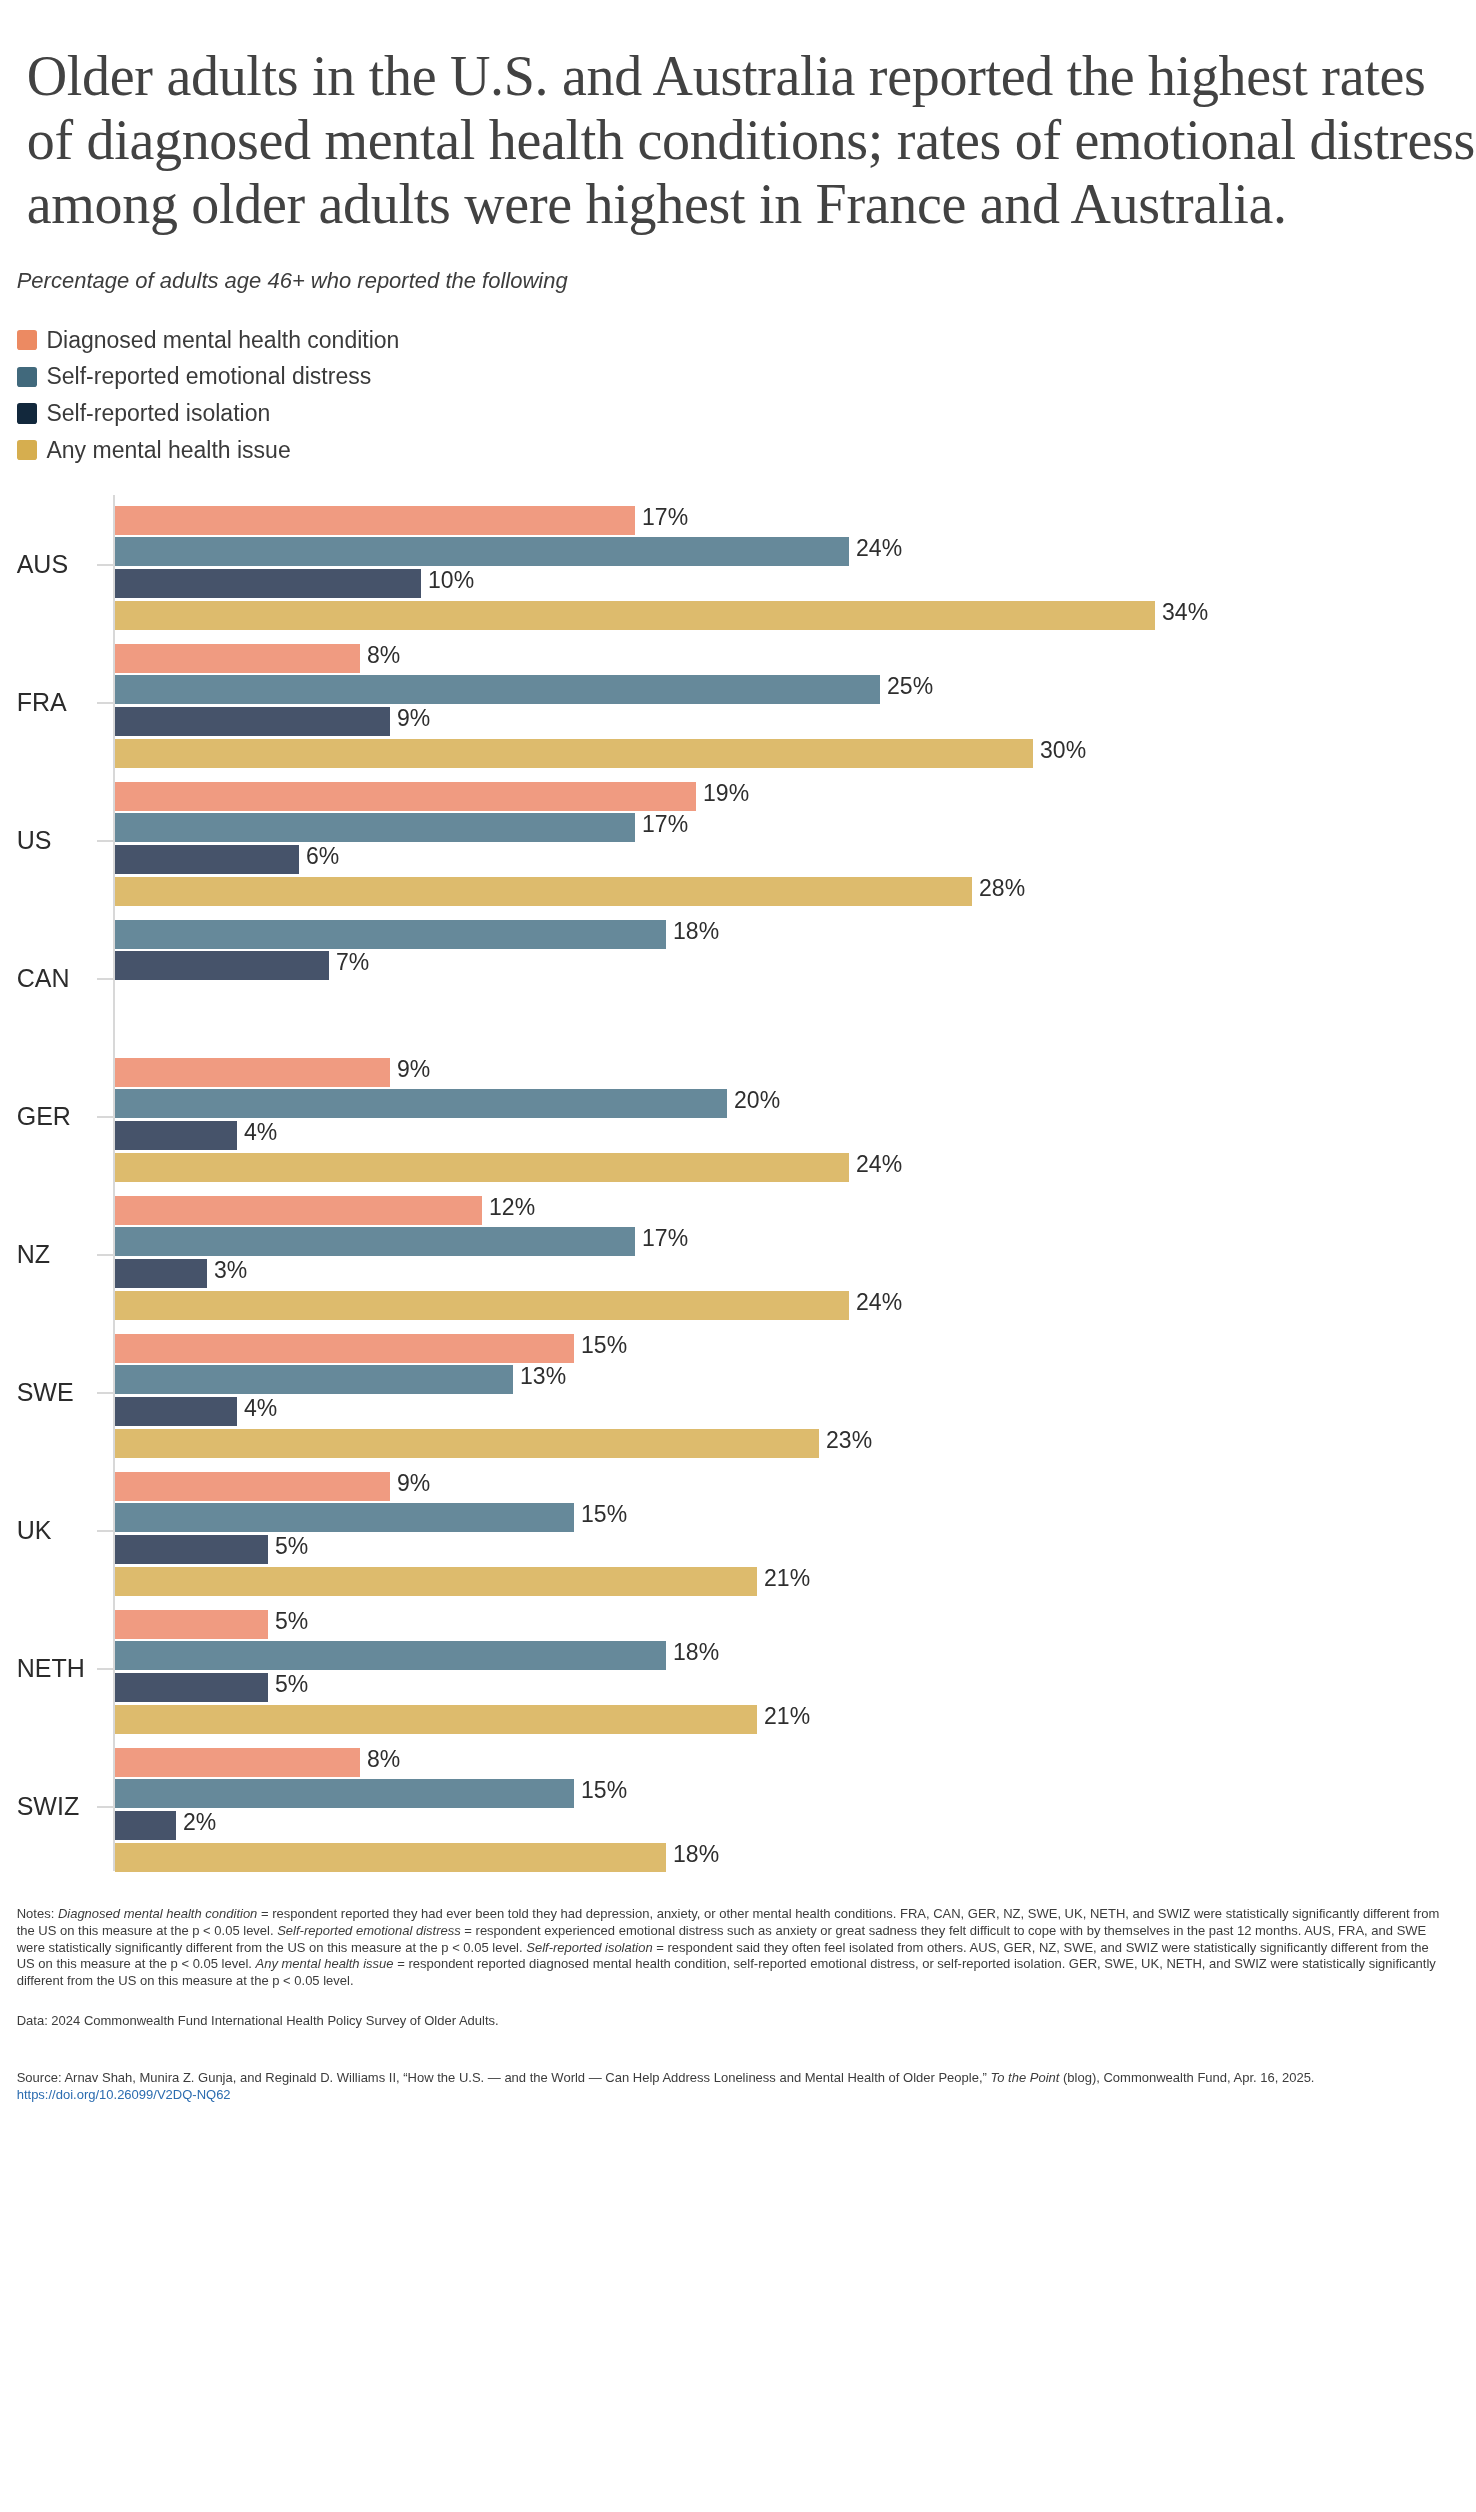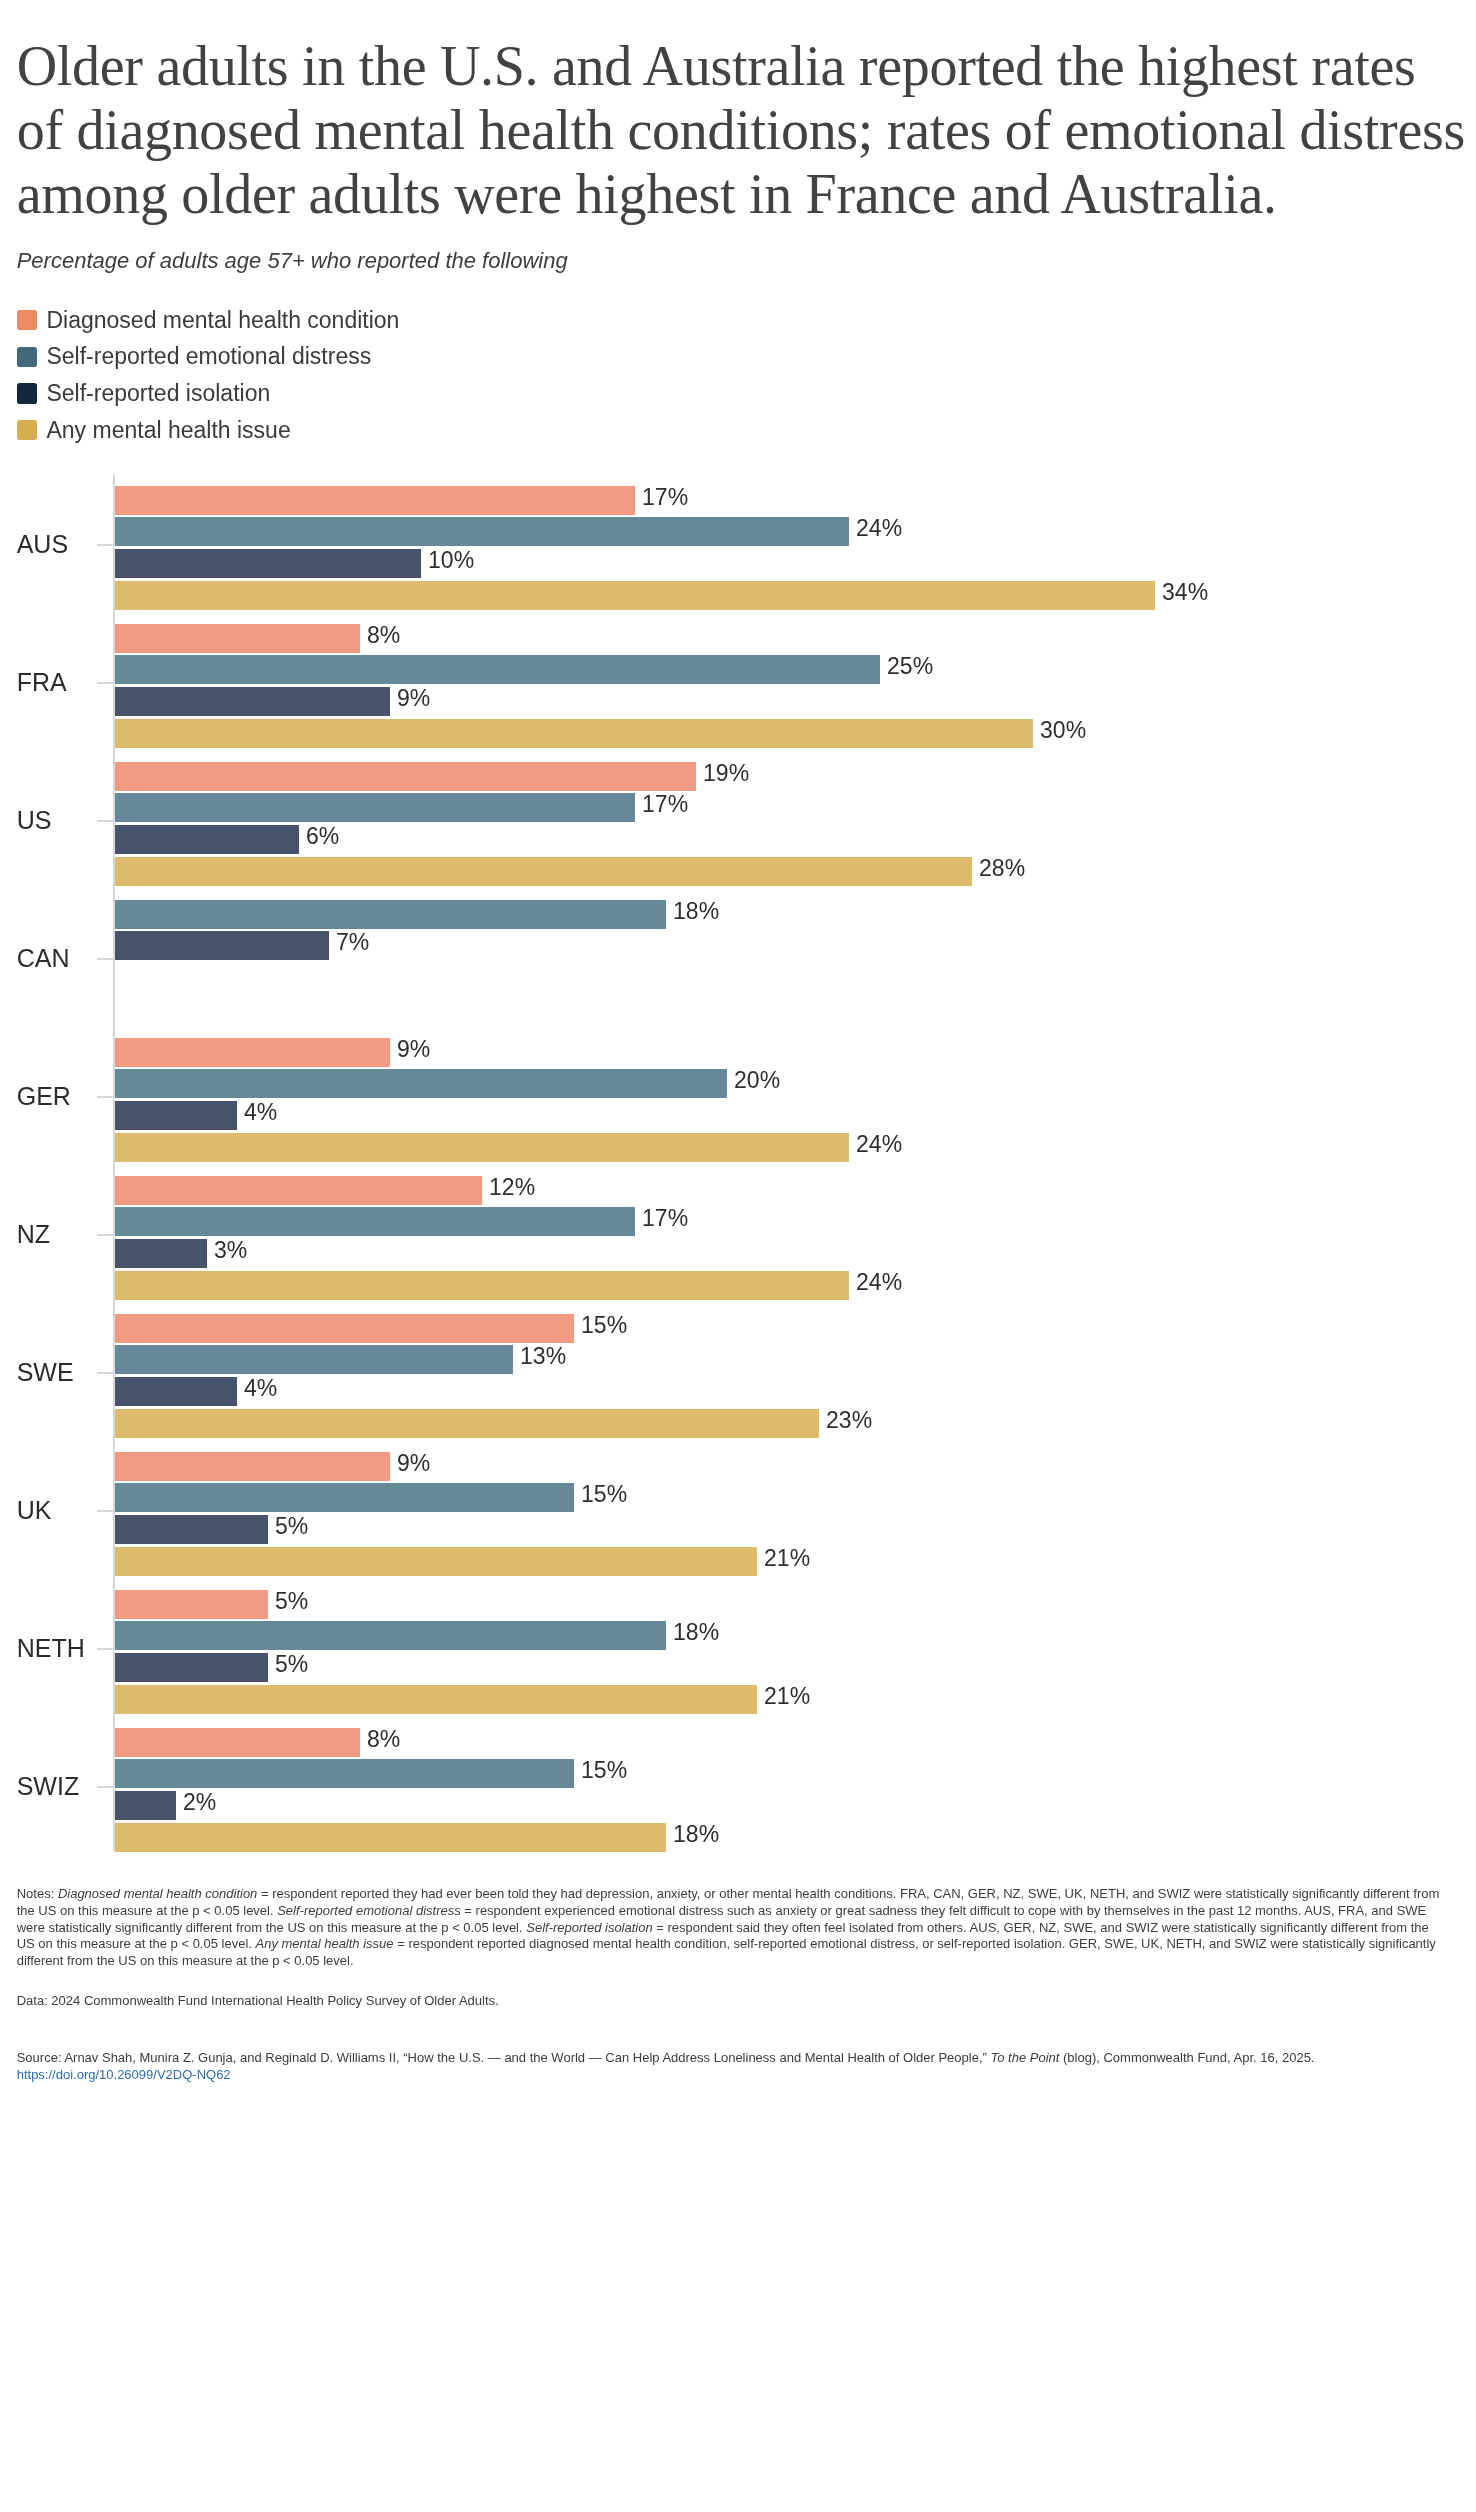--- a/index.html
+++ b/index.html
@@ -24,21 +24,21 @@
   }
 
   
   .title {
     font-family: "Liberation Serif", serif;
     font-weight: 400;
     font-size: 56px;
     line-height: 1.14;
     color: #424242;
     letter-spacing: -0.3px;
-    margin: 0;
+    margin: 10px;
     padding-top: 35px;
     width: 1450px;
   }
   .subtitle {
     font-family: "Liberation Sans", sans-serif;
     font-style: italic;
     font-size: 22px;
     line-height: 1.3;
     color: #3d3d3d;
     margin: 0;
@@ -154,21 +154,21 @@
     text-decoration: none;
   }
 </style>
 </head>
 <body>
 
 <div class="page">
 
   <h1 class="title">Older adults in the U.S. and Australia reported the highest rates of diagnosed mental health conditions; rates of emotional distress among older adults were highest in France and Australia.</h1>
 
-  <p class="subtitle">Percentage of adults age 57+ who reported the following</p>
+  <p class="subtitle">Percentage of adults age 46+ who reported the following</p>
 
   <div class="legend" id="legend">
       <div class="legend-item">
         <span class="legend-swatch" style="background: rgb(236, 138, 98);"></span>
         <span class="legend-label">Diagnosed mental health condition</span>
       </div>
       <div class="legend-item">
         <span class="legend-swatch" style="background: rgb(65, 105, 124);"></span>
         <span class="legend-label">Self-reported emotional distress</span>
       </div>

